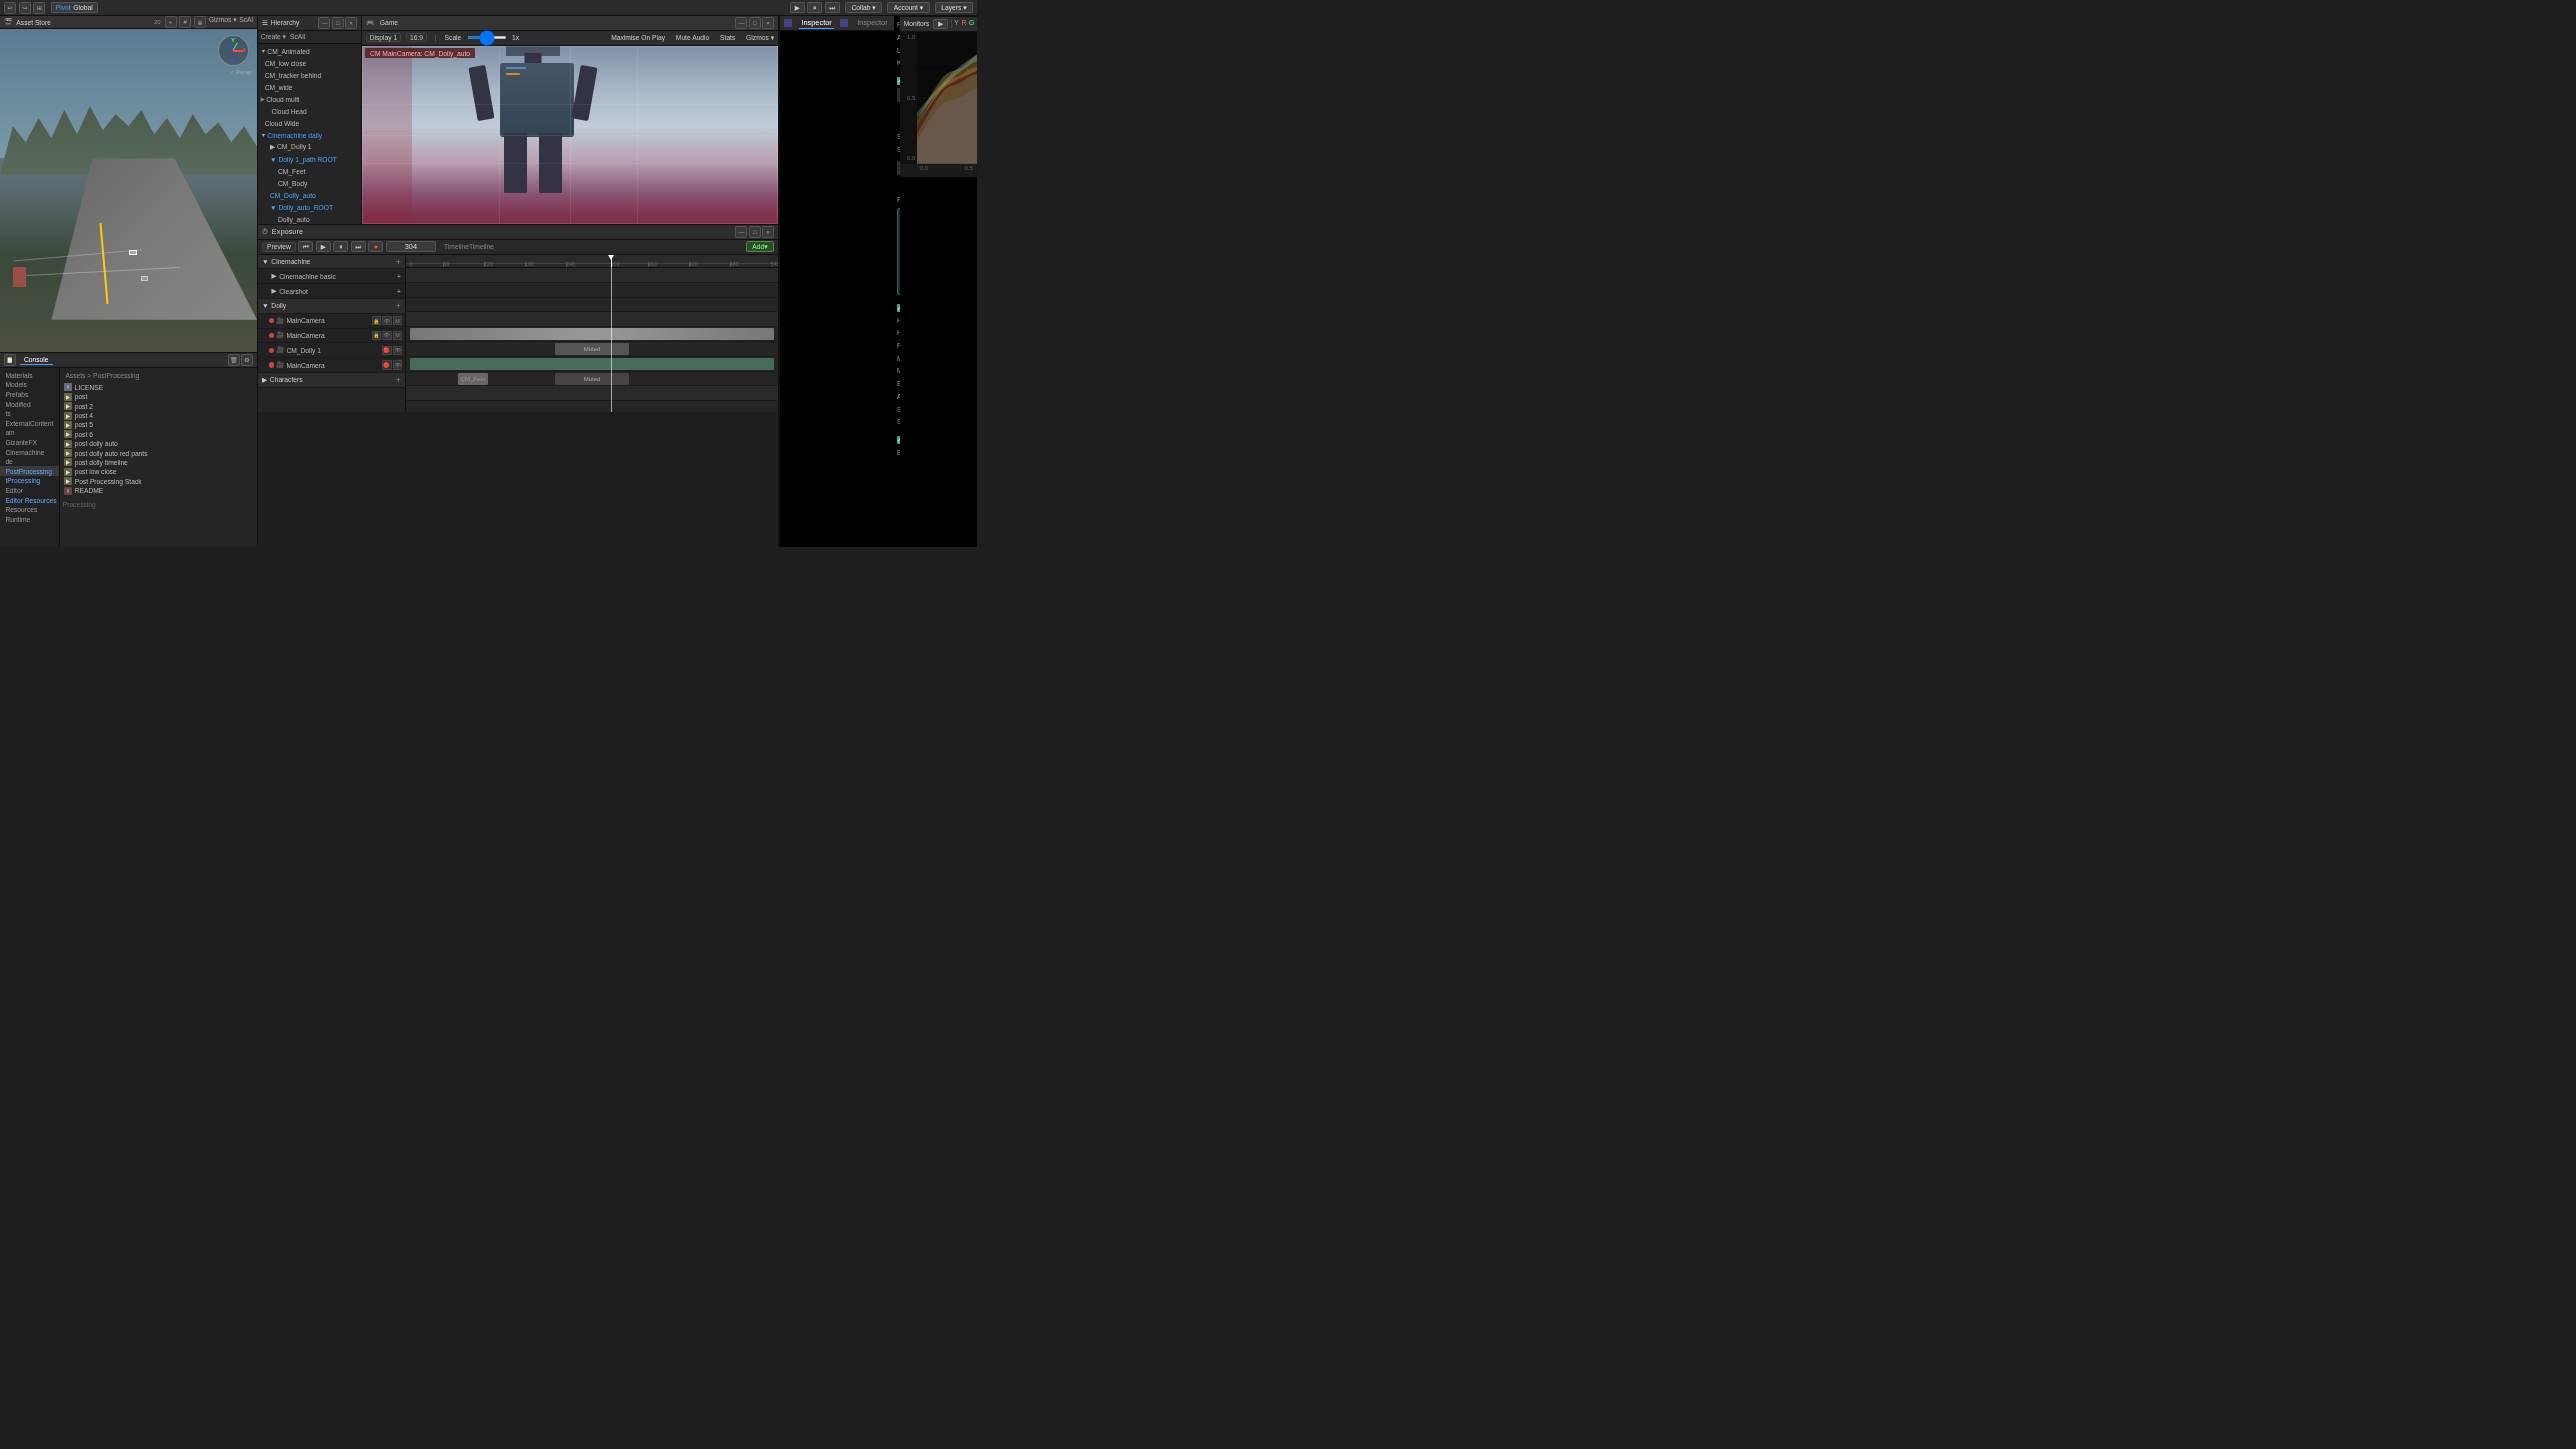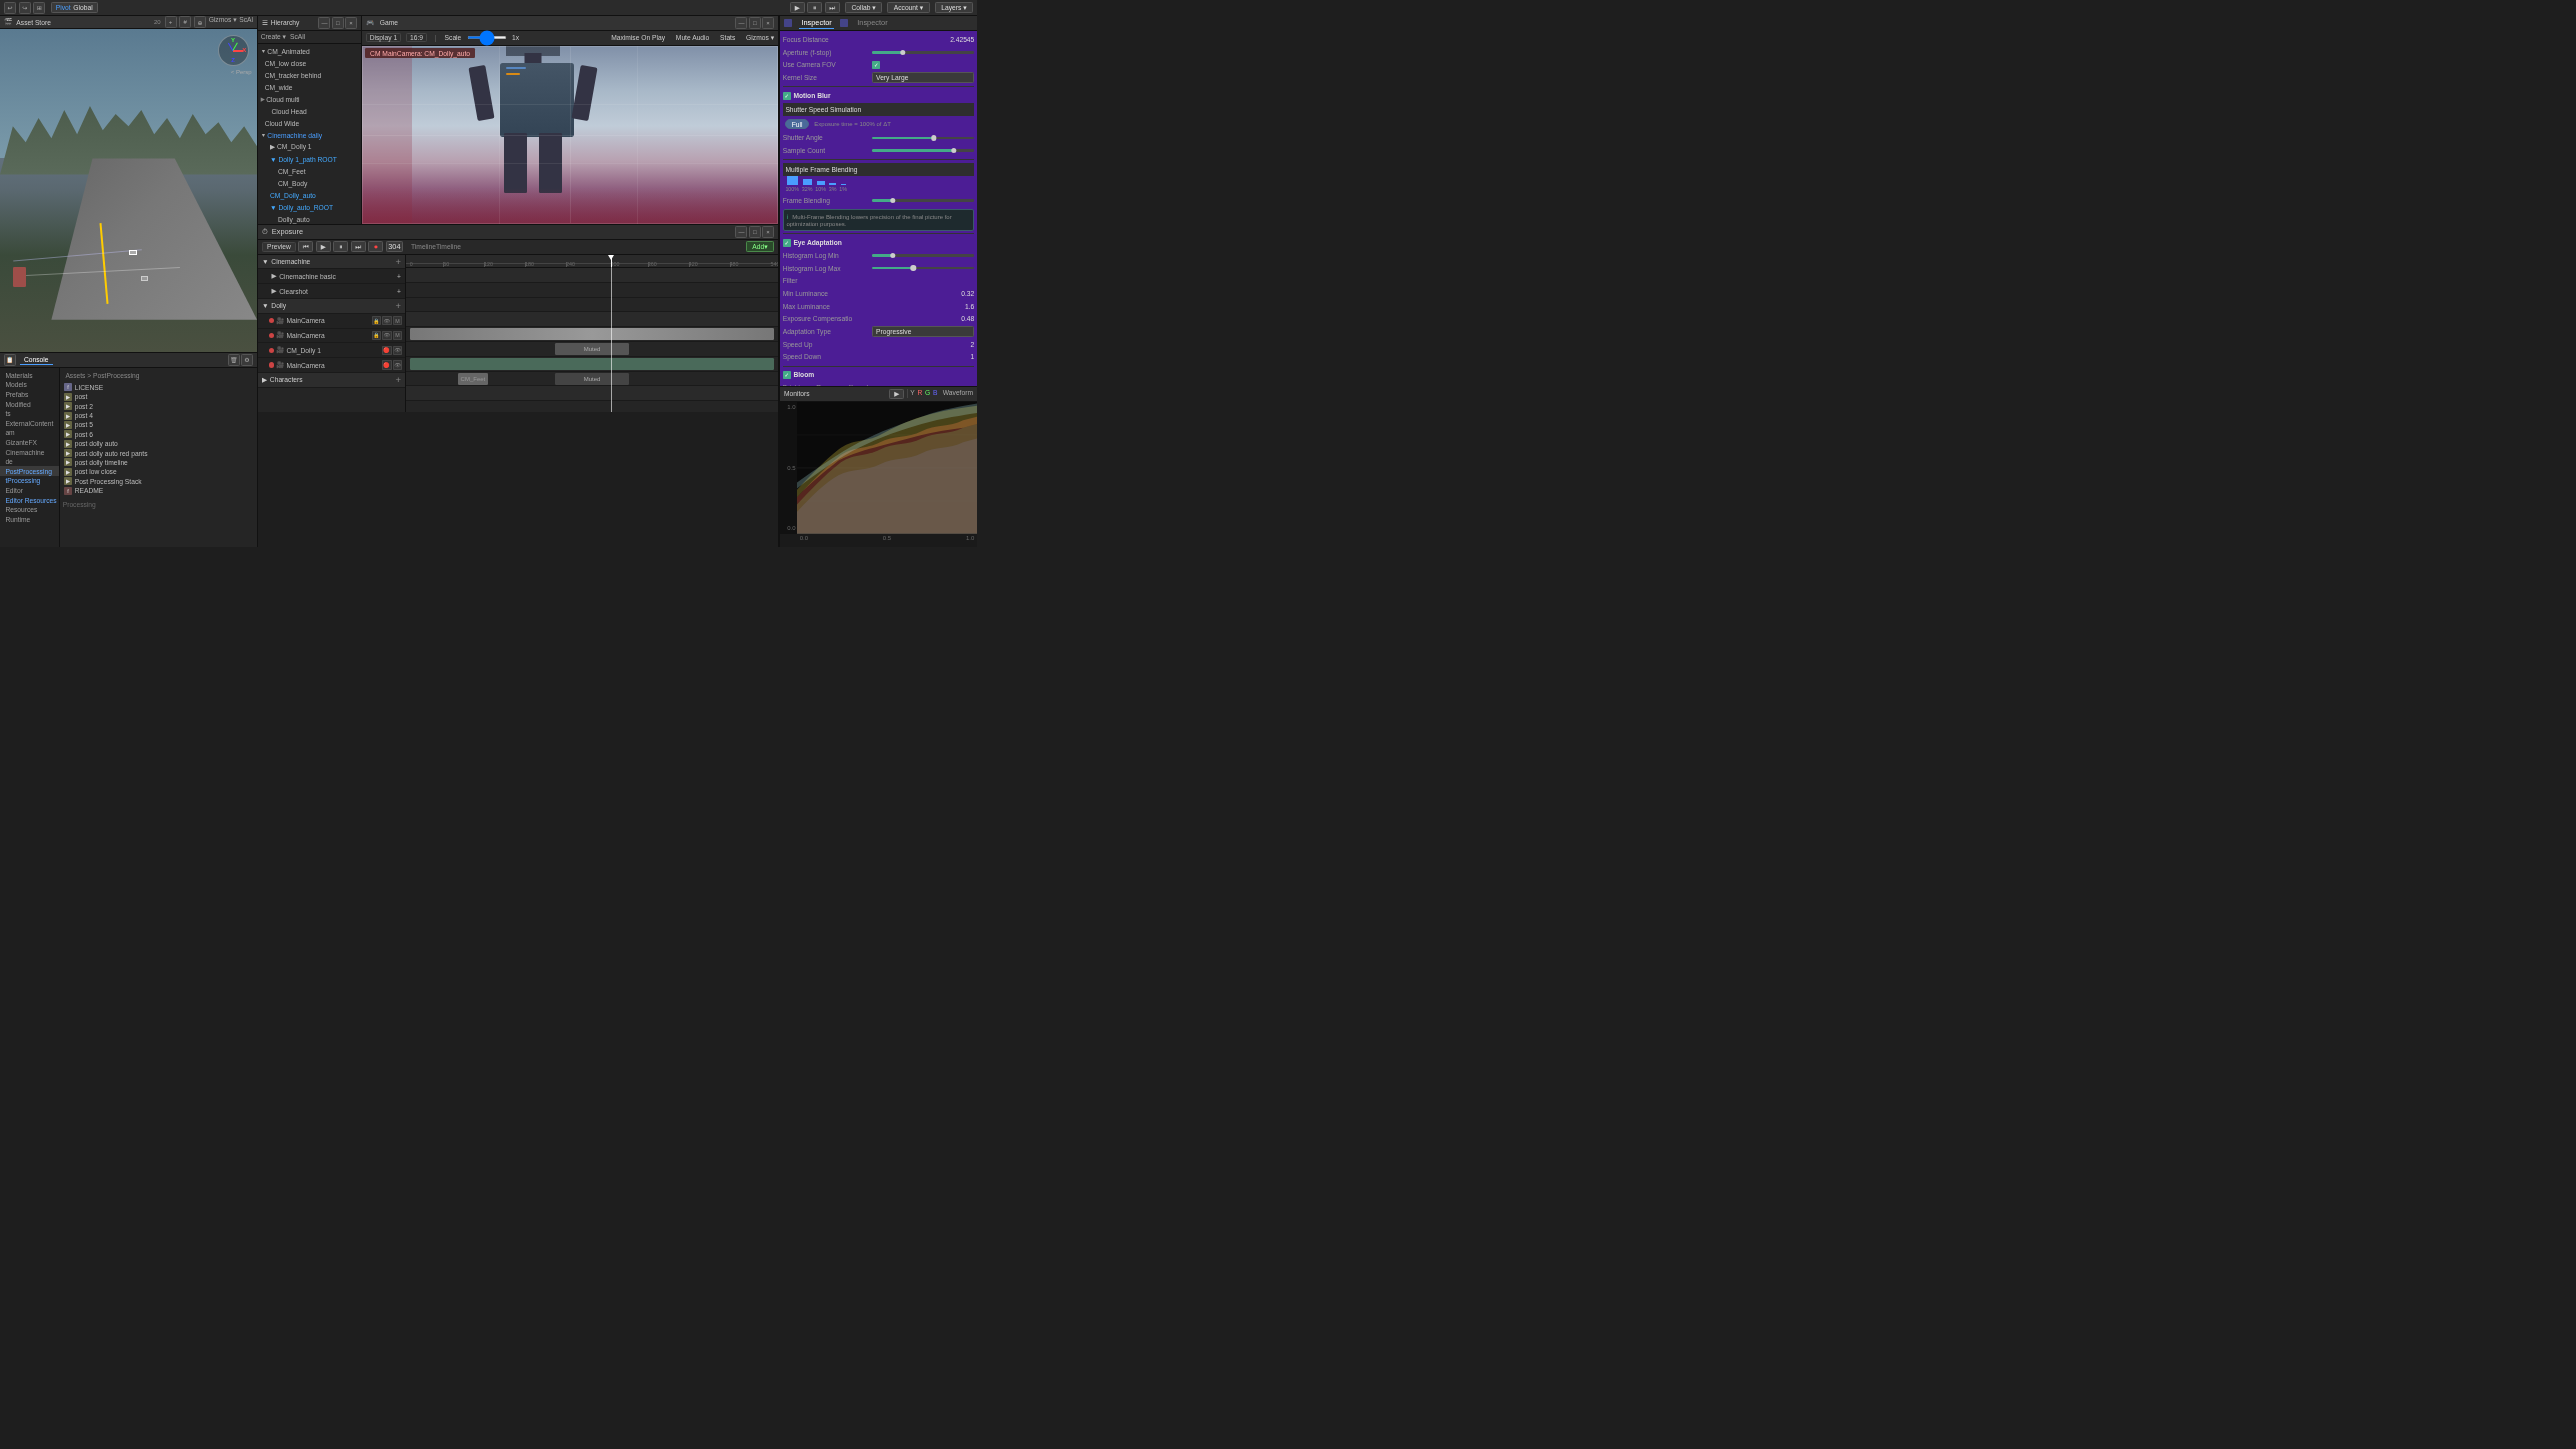--- a/index.html
+++ b/index.html
@@ -323,23 +323,23 @@
       color: #bbb;
       cursor: pointer;
     }
     .hier-item.active-edit { color: #4a9eff; }
     .hier-arrow { font-size: 5.4px; color: #888; margin-right: 1.3px; }
     .hier-arrow.open { color: #aaa; }
 
     
     .right-panel {
       width: 198px;
-      background: #4c1d95;
-      display: flex;
-      flex-direction: column;
+      background: #000000;
+      display: flex;
+      flex-direction: row;
       border-left: 0.7px solid #111;
     }
     .inspector-header {
       height: 14.8px;
       background: #2d2d2d;
       display: flex;
       align-items: center;
       padding: 0 4px;
       gap: 5.4px;
       border-bottom: 0.7px solid #111;
@@ -790,21 +790,21 @@
           <div class="icon-btn">×</div>
         </div>
       </div>
       <div class="timeline-toolbar">
         <span style="background:#333;border:0.7px solid #444;padding:0.7px 4px;border-radius:1.3px;cursor:pointer;">Preview</span>
         <div class="play-btn">⏮</div>
         <div class="play-btn">▶</div>
         <div class="play-btn">⏸</div>
         <div class="play-btn">⏭</div>
         <div class="play-btn" style="color:#f44;">⏺</div>
-        <div class="play-btn" style="width:17px;font-size:7.4px;color:#ddd;">304</div>
+        <div class="play-btn" style="width:50px;font-size:7.4px;color:#ddd;">304</div>
         <span style="margin-left:5.4px;color:#888;">TimelineTimeline</span>
         <span style="margin-left:auto;background:#2a4a2a;border:0.7px solid #4a8a4a;padding:0.7px 5.4px;border-radius:1.3px;cursor:pointer;font-size:6.7px;color:#8f8;">Add▾</span>
       </div>
 
       <div style="display:flex;height:calc(100% - 29.5px);overflow:hidden;">
 
         <div style="width:148px;flex-shrink:0;overflow-y:auto;border-right:0.7px solid #111;">
 
           <div style="height:14.8px;background:#2d2d2d;display:flex;align-items:center;padding:0 4px;gap:2.7px;font-size:6.7px;color:#ccc;border-bottom:0.7px solid #1a1a1a;cursor:pointer;">
             <span>▼</span>

